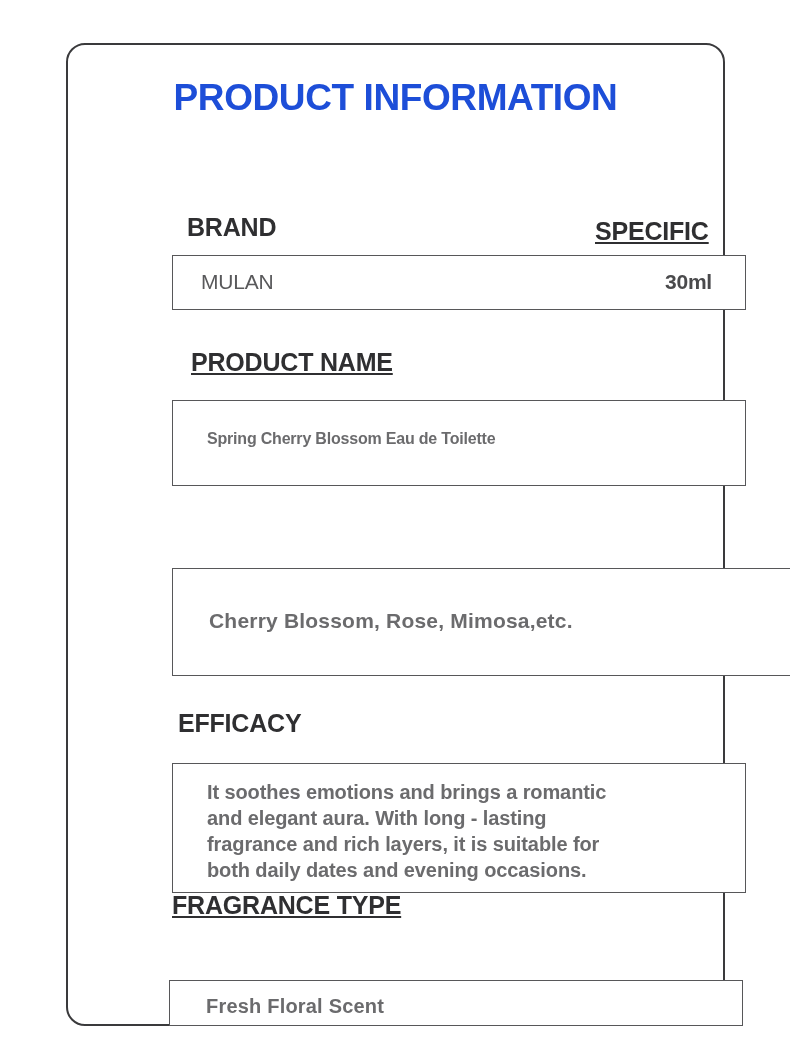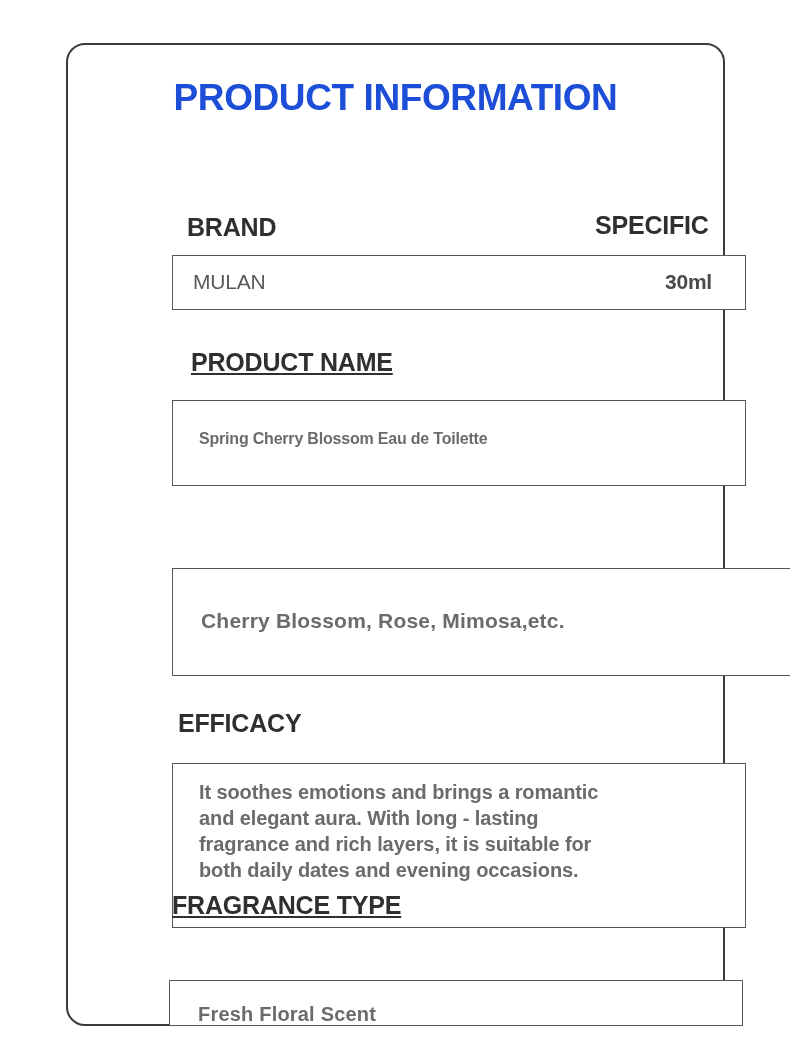--- a/index.html
+++ b/index.html
@@ -67,25 +67,26 @@
     background: #ffffff;
   }
 
   .box-text {
     position: absolute;
     font-size: 20px;
     font-weight: bold;
     color: #6b6b6d;
     letter-spacing: -0.2px;
     white-space: nowrap;
+    margin-left: 8px;
   }
 
   
   #label-brand  { left: 119px; top: 168px; }
-  #label-specific { left: 527px; top: 166px; }
+  #label-specific { left: 527px; top: 172px; text-decoration: underline; }
 
   #box-brand {
     left: 104px;
     top: 210px;
     width: 574px;
     height: 55px;
   }
   #brand-value {
     left: 20px;
     top: 14px;
@@ -129,21 +130,21 @@
     font-size: 21px;
     letter-spacing: 0.2px;
   }
 
   
   #label-efficacy { left: 110px; top: 664px; text-align: center; }
   #box-efficacy {
     left: 104px;
     top: 718px;
     width: 574px;
-    height: 165px;
+    height: 130px;
   }
   #efficacy-value {
     left: 26px;
     top: 15px;
     right: 10px;
     font-size: 20px;
     line-height: 26px;
     white-space: pre-line;
     letter-spacing: -0.1px;
   }
@@ -151,21 +152,21 @@
   
   #label-fragrance { left: 104px; top: 846px; text-decoration: underline; }
   #box-fragrance {
     left: 101px;
     top: 935px;
     width: 574px;
     height: 46px;
   }
   #fragrance-value {
     left: 28px;
-    top: 22px;
+    top: 14px;
     font-size: 20px;
     letter-spacing: 0.2px;
   }
 </style>
 </head>
 <body>
 
 <div class="page">
 
   <div class="card">

